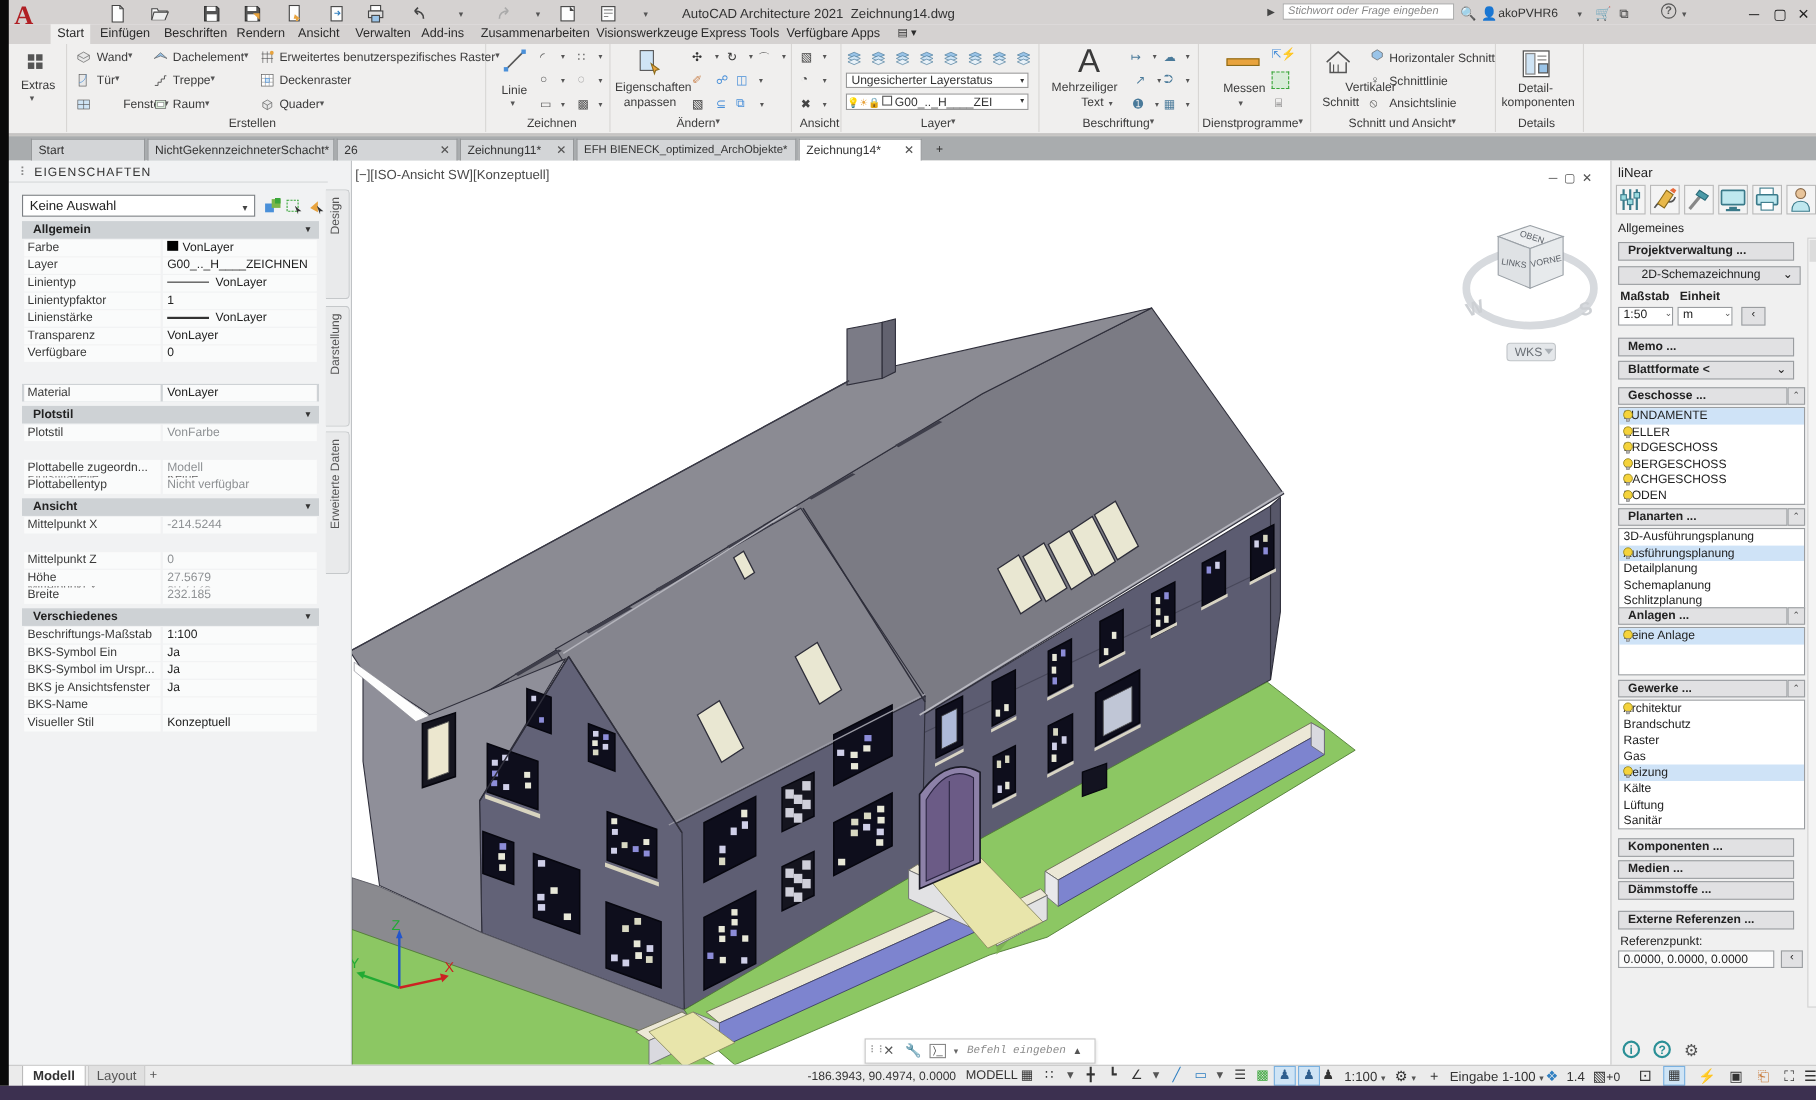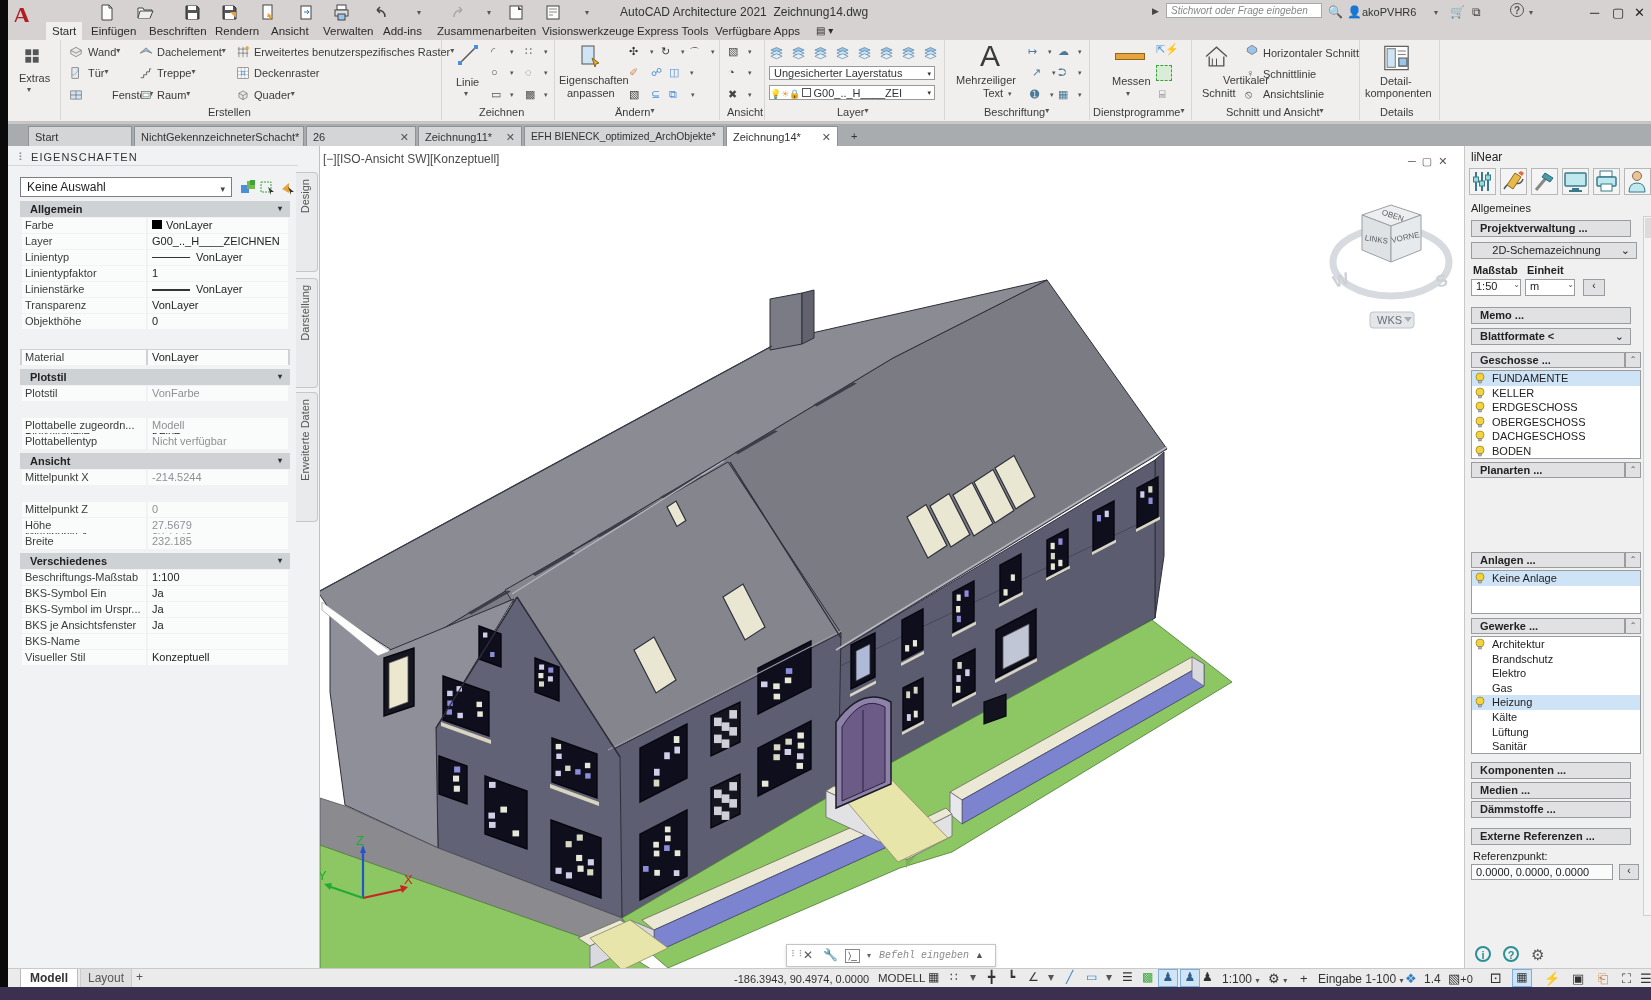--- a/index.html
+++ b/index.html
@@ -41,21 +41,21 @@
 .pval.gray{color:#8e9194;}
 .prow .cell{position:absolute;top:0;height:15px;background:#fafbfb;}
 .sidetab{position:absolute;left:288px;width:22px;background:#e9eaeb;border:1px solid #c5c8ca;border-left:none;border-radius:0 4px 4px 0;}
 .sidetab span{position:absolute;left:3px;top:6px;font-size:11px;color:#555;writing-mode:vertical-rl;transform:rotate(180deg);}
 
 #linear{left:1464px;top:146px;width:187px;height:822px;background:#f0f0f0;border-left:1px solid #c8c8c8;font-size:11px;color:#222;}
 #linear .btn{position:absolute;left:6px;width:160px;height:17px;background:#e1e1e3;border:1px solid #9a9da0;font-size:11px;color:#222;line-height:15px;padding-left:8px;}
 #linear .hdr{position:absolute;left:6px;width:154px;height:16px;background:#e1e1e3;border:1px solid #9a9da0;font-size:11px;line-height:14px;padding-left:8px;}
 #linear .up{position:absolute;left:160px;width:16px;height:16px;background:#e1e1e3;border:1px solid #9a9da0;font-size:8px;text-align:center;line-height:14px;color:#444;}
 #linear .list{position:absolute;left:6px;width:170px;background:#fff;border:1px solid #9a9da0;}
-#linear .li{position:relative;height:14.6px;font-size:11px;line-height:14.6px;padding-left:20px;white-space:nowrap;}
+#linear .li{position:relative;height:14.6px;font-size:11px;line-height:14.6px;padding-left:4px;white-space:nowrap;}
 #linear .li.sel{background:#cfe3f7;}
 .bulb{position:absolute;left:2px;top:1px;width:12px;height:12px;}
 
 #statusbar{left:0;top:968px;width:1651px;height:19px;background:#ebebeb;border-top:1px solid #c9c9c9;font-size:12px;color:#333;}
 #taskbar{left:0;top:987px;width:1651px;height:13px;background:#3c3050;}
 .sico{position:absolute;top:1px;height:16px;font-size:12px;color:#333;}
 
 #cmdline{left:786px;top:944px;width:210px;height:23px;background:#fff;border:1px solid #c5c5c5;box-shadow:0 1px 3px rgba(0,0,0,.15);font-size:12px;}
 </style></head>
 <body>
@@ -671,21 +671,21 @@
       </div>
       <div class="prow" style="top:152px;">
         <div class="cell" style="left:2px;width:124px;"></div>
         <div class="cell" style="left:128px;width:140px;"></div>
         <div class="plab">Transparenz</div>
         <div class="pval">VonLayer</div>
       </div>
       <div class="prow" style="top:168px;">
         <div class="cell" style="left:2px;width:124px;"></div>
         <div class="cell" style="left:128px;width:140px;"></div>
-        <div class="plab">Objekthöhe</div>
+        <div class="plab">Verfügbare</div>
         <div class="pval">0</div>
       </div>
       <div class="psec" style="top:203px;">3D-Visualisierung<span style="position:absolute;right:8px;font-size:8px;color:#333;">▾</span></div>
       <div class="prow" style="top:204px;">
         <div class="cell" style="left:2px;width:124px;"></div>
         <div class="cell" style="left:128px;width:140px;"></div>
         <div class="plab">Material</div>
         <div class="pval">VonLayer</div>
       </div>
       <div class="psec" style="top:223px;">Plotstil<span style="position:absolute;right:8px;font-size:8px;color:#333;">▾</span></div>
@@ -861,37 +861,47 @@
             <circle cx="6" cy="5" r="4" fill="#f5d33c" stroke="#9a8a20" stroke-width="0.8"></circle>
             <rect x="4.5" y="8.5" width="3" height="2.5" fill="#b0b0b0" stroke="#777" stroke-width="0.5"></rect>
           </svg>DACHGESCHOSS</div>
         <div class="li"><svg class="bulb" viewBox="0 0 12 12">
             <circle cx="6" cy="5" r="4" fill="#f5d33c" stroke="#9a8a20" stroke-width="0.8"></circle>
             <rect x="4.5" y="8.5" width="3" height="2.5" fill="#b0b0b0" stroke="#777" stroke-width="0.5"></rect>
           </svg>BODEN</div>
       </div>
       <div class="hdr" style="top:316px;"><b>Planarten ...</b></div>
       <div class="up" style="top:316px;">⌃</div>
+      <div class="list" style="top:334px;height:74px;">
+        <div class="li">3D-Ausführungsplanung</div>
+        <div class="li sel"><svg class="bulb" viewBox="0 0 12 12">
+            <circle cx="6" cy="5" r="4" fill="#f5d33c" stroke="#9a8a20" stroke-width="0.8"></circle>
+            <rect x="4.5" y="8.5" width="3" height="2.5" fill="#b0b0b0" stroke="#777" stroke-width="0.5"></rect>
+          </svg>Ausführungsplanung</div>
+        <div class="li">Detailplanung</div>
+        <div class="li">Schemaplanung</div>
+        <div class="li">Schlitzplanung</div>
+      </div>
       <div class="hdr" style="top:406px;"><b>Anlagen ...</b></div>
       <div class="up" style="top:406px;">⌃</div>
       <div class="list" style="top:424px;height:44px;">
         <div class="li sel"><svg class="bulb" viewBox="0 0 12 12">
             <circle cx="6" cy="5" r="4" fill="#f5d33c" stroke="#9a8a20" stroke-width="0.8"></circle>
             <rect x="4.5" y="8.5" width="3" height="2.5" fill="#b0b0b0" stroke="#777" stroke-width="0.5"></rect>
           </svg>Keine Anlage</div>
       </div>
       <div class="hdr" style="top:472px;"><b>Gewerke ...</b></div>
       <div class="up" style="top:472px;">⌃</div>
       <div class="list" style="top:490px;height:118px;">
         <div class="li"><svg class="bulb" viewBox="0 0 12 12">
             <circle cx="6" cy="5" r="4" fill="#f5d33c" stroke="#9a8a20" stroke-width="0.8"></circle>
             <rect x="4.5" y="8.5" width="3" height="2.5" fill="#b0b0b0" stroke="#777" stroke-width="0.5"></rect>
           </svg>Architektur</div>
         <div class="li">Brandschutz</div>
-        <div class="li">Elektro</div>
+        <div class="li">Raster</div>
         <div class="li">Gas</div>
         <div class="li sel"><svg class="bulb" viewBox="0 0 12 12">
             <circle cx="6" cy="5" r="4" fill="#f5d33c" stroke="#9a8a20" stroke-width="0.8"></circle>
             <rect x="4.5" y="8.5" width="3" height="2.5" fill="#b0b0b0" stroke="#777" stroke-width="0.5"></rect>
           </svg>Heizung</div>
         <div class="li">Kälte</div>
         <div class="li">Lüftung</div>
         <div class="li">Sanitär</div>
       </div>
       <div class="btn" style="top:616px;width:160px;"><b>Komponenten ...</b></div>

